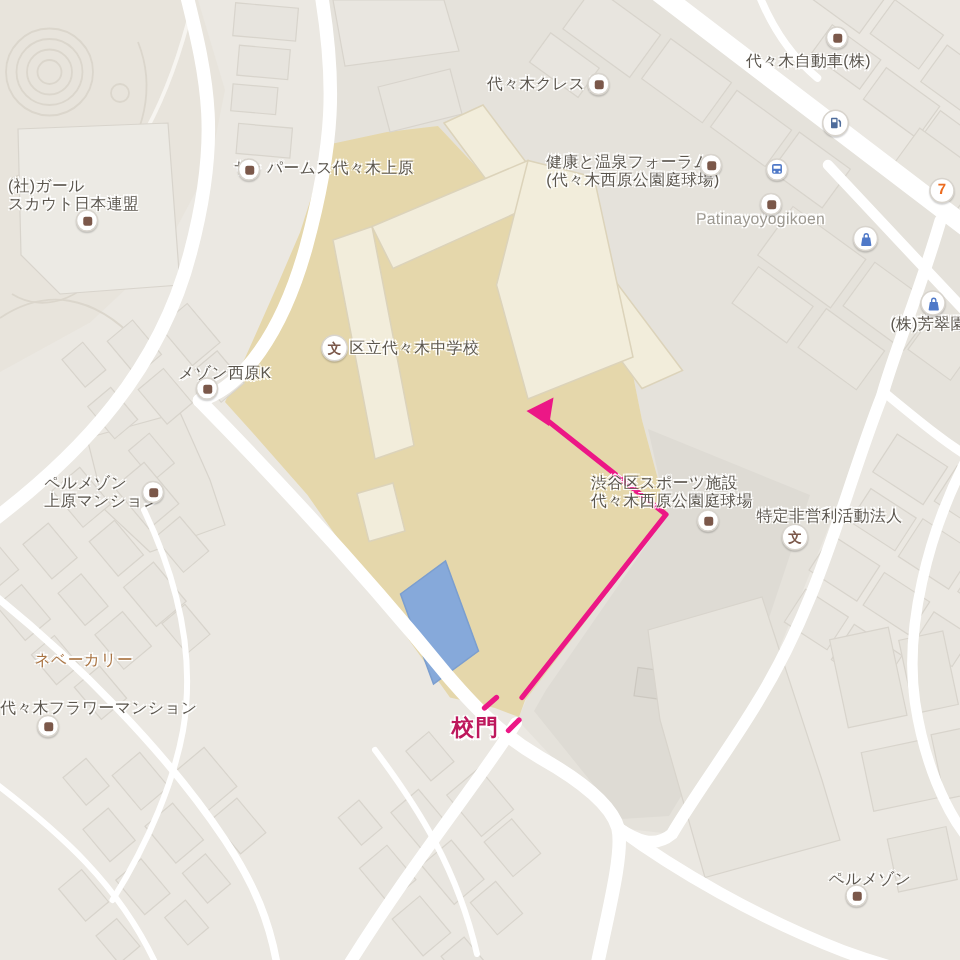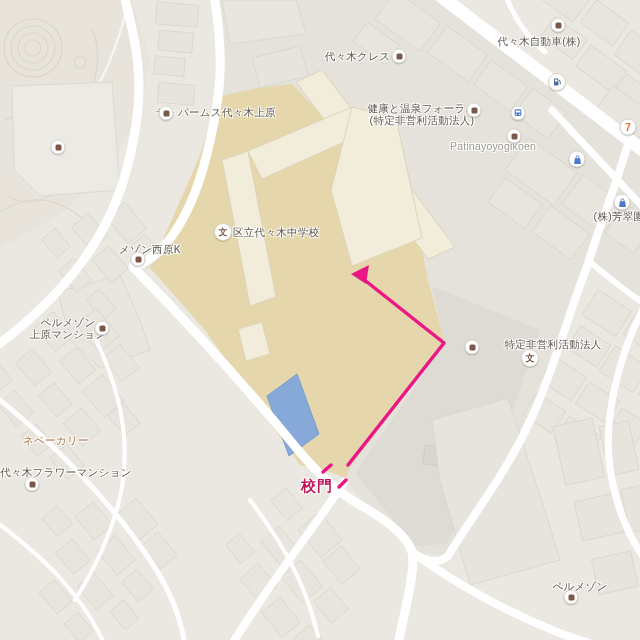--- a/index.html
+++ b/index.html
@@ -1,24 +1,24 @@
 <!DOCTYPE html>
 <html><head>
 <meta charset="utf-8">
 <style>
   html,body{margin:0;padding:0;background:#ebe8e2;}
   #stage{position:relative;width:640px;height:640px;overflow:hidden;
          font-family:"Liberation Sans","DejaVu Sans",sans-serif;}
   #mapsvg{position:absolute;left:0;top:0;}
-  .lbl{position:absolute;transform:translate(-50%,-50%);text-align:center;
+  .lbl{position:absolute;transform:translate(-50%,-50%);
        font-size:10.5px;line-height:12px;color:#5b564e;letter-spacing:.3px;white-space:nowrap;
        text-shadow:-1px -1px 0 #fff,1px -1px 0 #fff,-1px 1px 0 #fff,1px 1px 0 #fff,0 0 2px #fff;}
   .lbl .ln{display:block;}
   .lbl.left{transform:translate(0,-50%);text-align:left;}
-  .lbl.latin{color:#9d9991;letter-spacing:.2px;}
+  .lbl.latin{color:#9d9991;letter-spacing:.2px;margin-left:14px;}
   .lbl.food{color:#aa7442;margin-left:21px;}
   .lbl.route{color:#be185d;font-size:15px;font-weight:bold;letter-spacing:1px;
        text-shadow:-1px -1px 0 #fff,1px -1px 0 #fff,-1px 1px 0 #fff,1px 1px 0 #fff,0 0 3px #fff;}
   .poi{position:absolute;transform:translate(-50%,-50%);display:flex;align-items:center;justify-content:center;}
   .circ{background:#fff;border:1px solid #d8d4cd;border-radius:50%;
         box-shadow:0 1px 1px rgba(0,0,0,.18);display:flex;align-items:center;justify-content:center;}
   .c13{width:13px;height:13px;} .c16{width:16px;height:16px;} .c15{width:15px;height:15px;}
   .sq{width:6px;height:6px;background:#7b584a;border-radius:1.5px;}
   .mon-t{font-size:9px;font-weight:bold;color:#7b584a;line-height:1;}
   .seven-t{font-size:10px;font-weight:bold;color:#ec6b1f;line-height:1;}
@@ -200,32 +200,40 @@
   <g>
     <path d="M 348,465 L 444,343 L 362,278" fill="none" stroke="#ec1786" stroke-width="3.5" stroke-linejoin="round" stroke-linecap="round"></path>
     <polygon points="351,274 369,265 366,284" fill="#ec1786"></polygon>
     <path d="M 323,472 L 331,465" stroke="#ec1786" stroke-width="3.5" stroke-linecap="round"></path>
     <path d="M 339,487 L 346,480" stroke="#ec1786" stroke-width="3.5" stroke-linecap="round"></path>
   </g>
 </svg>
 
 <div class="lbl" style="left:363px;top:56px"><span>代々木クレスト</span></div>
 <div class="lbl" style="left:539px;top:41px"><span>代々木自動車(株)</span></div>
+<div class="lbl" style="left:49px;top:130px">
+      <span class="ln">(社)ガール</span>
+      <span class="ln">スカウト日本連盟</span>
+    </div>
 <div class="lbl" style="left:216px;top:112px"><span>ザ・パームス代々木上原</span></div>
 <div class="lbl" style="left:422px;top:114px">
       <span class="ln">健康と温泉フォーラム</span>
-      <span class="ln">(特定非営利活動法人)</span>
+      <span class="ln">(代々木西原公園庭球場)</span>
     </div>
 <div class="lbl latin" style="left:493px;top:146px"><span>Patinayoyogikoen</span></div>
 <div class="lbl" style="left:619px;top:216px"><span>(株)芳翠園</span></div>
 <div class="lbl left" style="left:233px;top:232px"><span>区立代々木中学校</span></div>
 <div class="lbl" style="left:150px;top:249px"><span>メゾン西原K</span></div>
 <div class="lbl" style="left:68px;top:328px">
       <span class="ln">ペルメゾン</span>
       <span class="ln">上原マンション</span>
+    </div>
+<div class="lbl" style="left:448px;top:328px">
+      <span class="ln">渋谷区スポーツ施設</span>
+      <span class="ln">代々木西原公園庭球場</span>
     </div>
 <div class="lbl" style="left:553px;top:344px"><span>特定非営利活動法人</span></div>
 <div class="lbl left food" style="left:2px;top:440px"><span>ネベーカリー</span></div>
 <div class="lbl" style="left:66px;top:472px"><span>代々木フラワーマンション</span></div>
 <div class="lbl" style="left:580px;top:586px"><span>ペルメゾン</span></div>
 <div class="lbl route" style="left:317px;top:486px"><span>校門</span></div>
 
 <div class="poi" style="left:399px;top:56px">
       <span class="circ c13">
         <span class="sq"></span>

